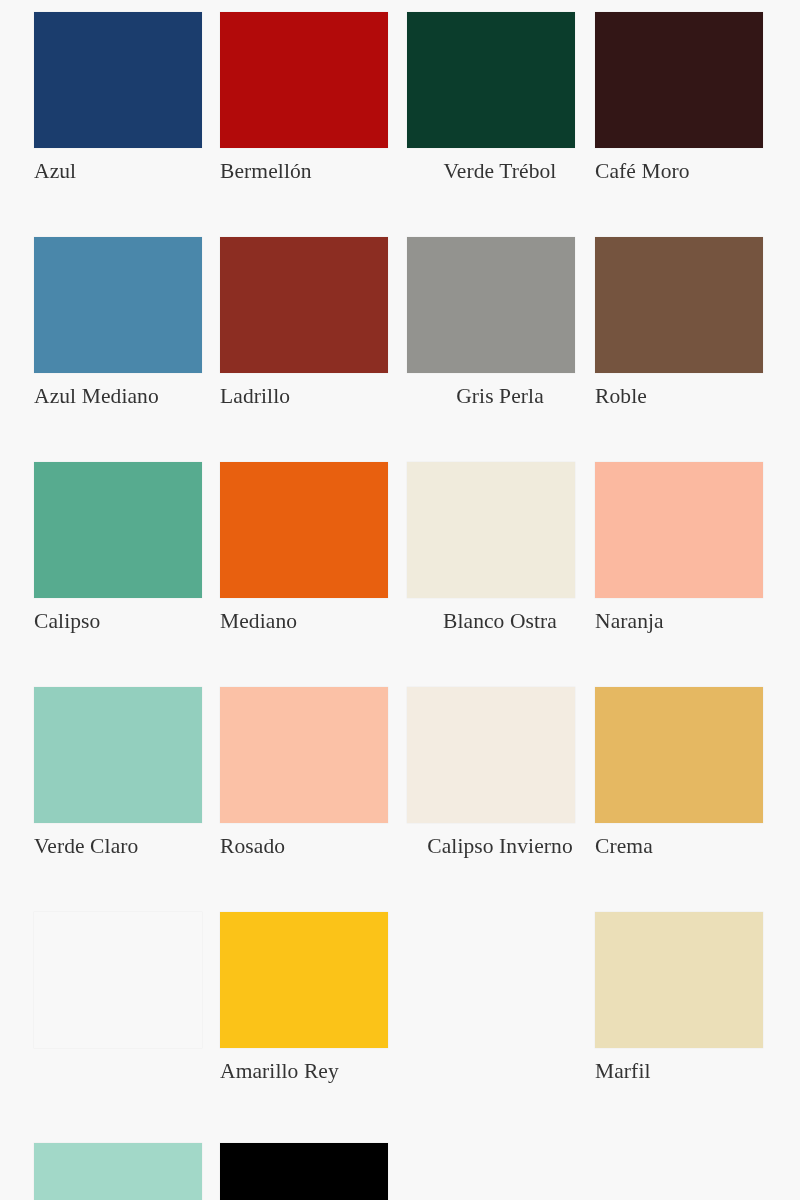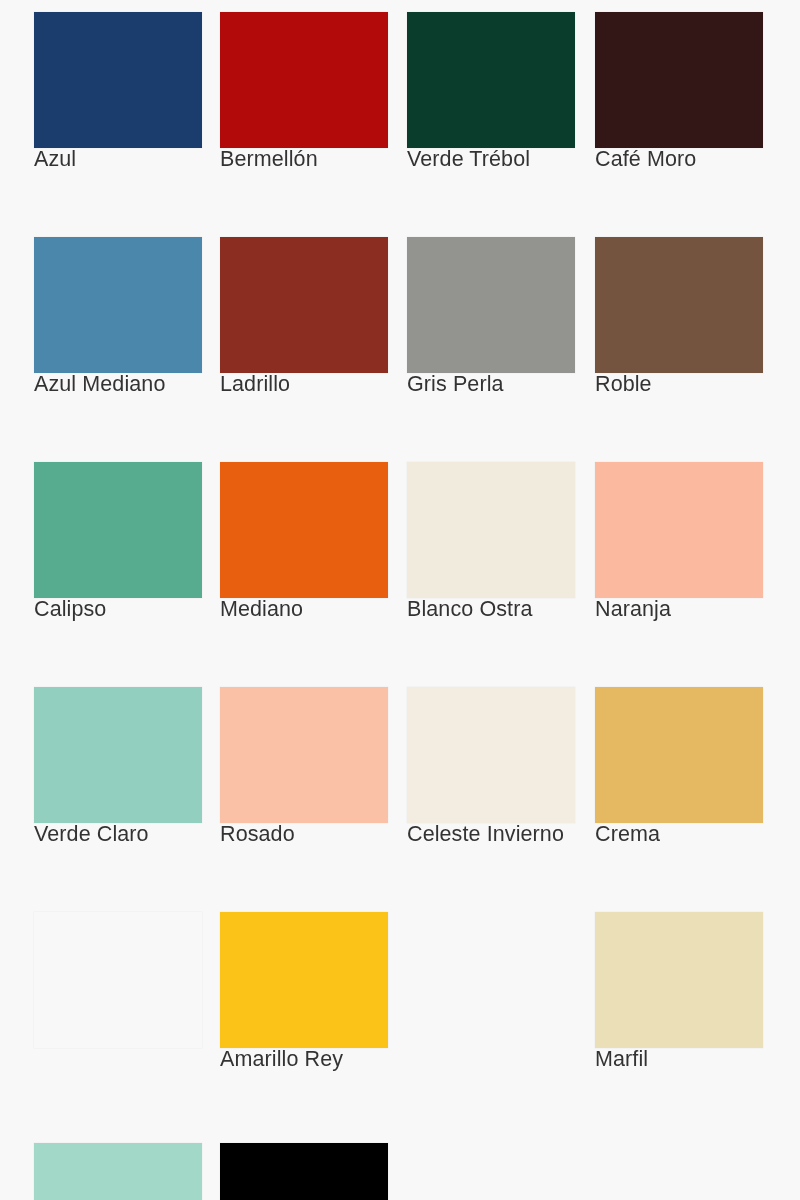--- a/index.html
+++ b/index.html
@@ -27,33 +27,33 @@
     width: 186px;
   }
   .swatch-chip {
     width: 168px;
     height: 136px;
     display: block;
     box-shadow: 0 0 0 0.5px rgba(0,0,0,0.04);
   }
   .swatch-label {
     display: block;
-    margin-top: 0;
-    font-family: Liberation Sans, sans-serif;
+    margin-top: 12px;
+    font-family: Liberation Serif, serif;
     font-size: 21.5px;
     font-weight: 300;
     letter-spacing: 0.1px;
     color: #333333;
     line-height: 1.1;
     white-space: nowrap;
   }
   
   .col-0 { left: 34px; }
   .col-1 { left: 220px; }
-  .col-2 { left: 407px; }
+  .col-2 { left: 407px; text-align: center; }
   .col-3 { left: 595px; }
   
   .row-0 { top: 12px; }
   .row-1 { top: 237px; }
   .row-2 { top: 462px; }
   .row-3 { top: 687px; }
   .row-4 { top: 912px; }
   .row-5 { top: 1143px; }
 </style>
 </head>
@@ -111,21 +111,21 @@
     <div class="swatch-cell col-0 row-3">
       <span class="swatch-chip" style="background-color: rgb(147, 207, 190);"></span>
       <span class="swatch-label">Verde Claro</span>
     </div>
     <div class="swatch-cell col-1 row-3">
       <span class="swatch-chip" style="background-color: rgb(251, 193, 166);"></span>
       <span class="swatch-label">Rosado</span>
     </div>
     <div class="swatch-cell col-2 row-3">
       <span class="swatch-chip" style="background-color: rgb(243, 236, 225);"></span>
-      <span class="swatch-label">Celeste Invierno</span>
+      <span class="swatch-label">Calipso Invierno</span>
     </div>
     <div class="swatch-cell col-3 row-3">
       <span class="swatch-chip" style="background-color: rgb(229, 184, 98);"></span>
       <span class="swatch-label">Crema</span>
     </div>
     <div class="swatch-cell col-0 row-4">
       <span class="swatch-chip"></span>
     </div>
     <div class="swatch-cell col-1 row-4">
       <span class="swatch-chip" style="background-color: rgb(251, 195, 24);"></span>

